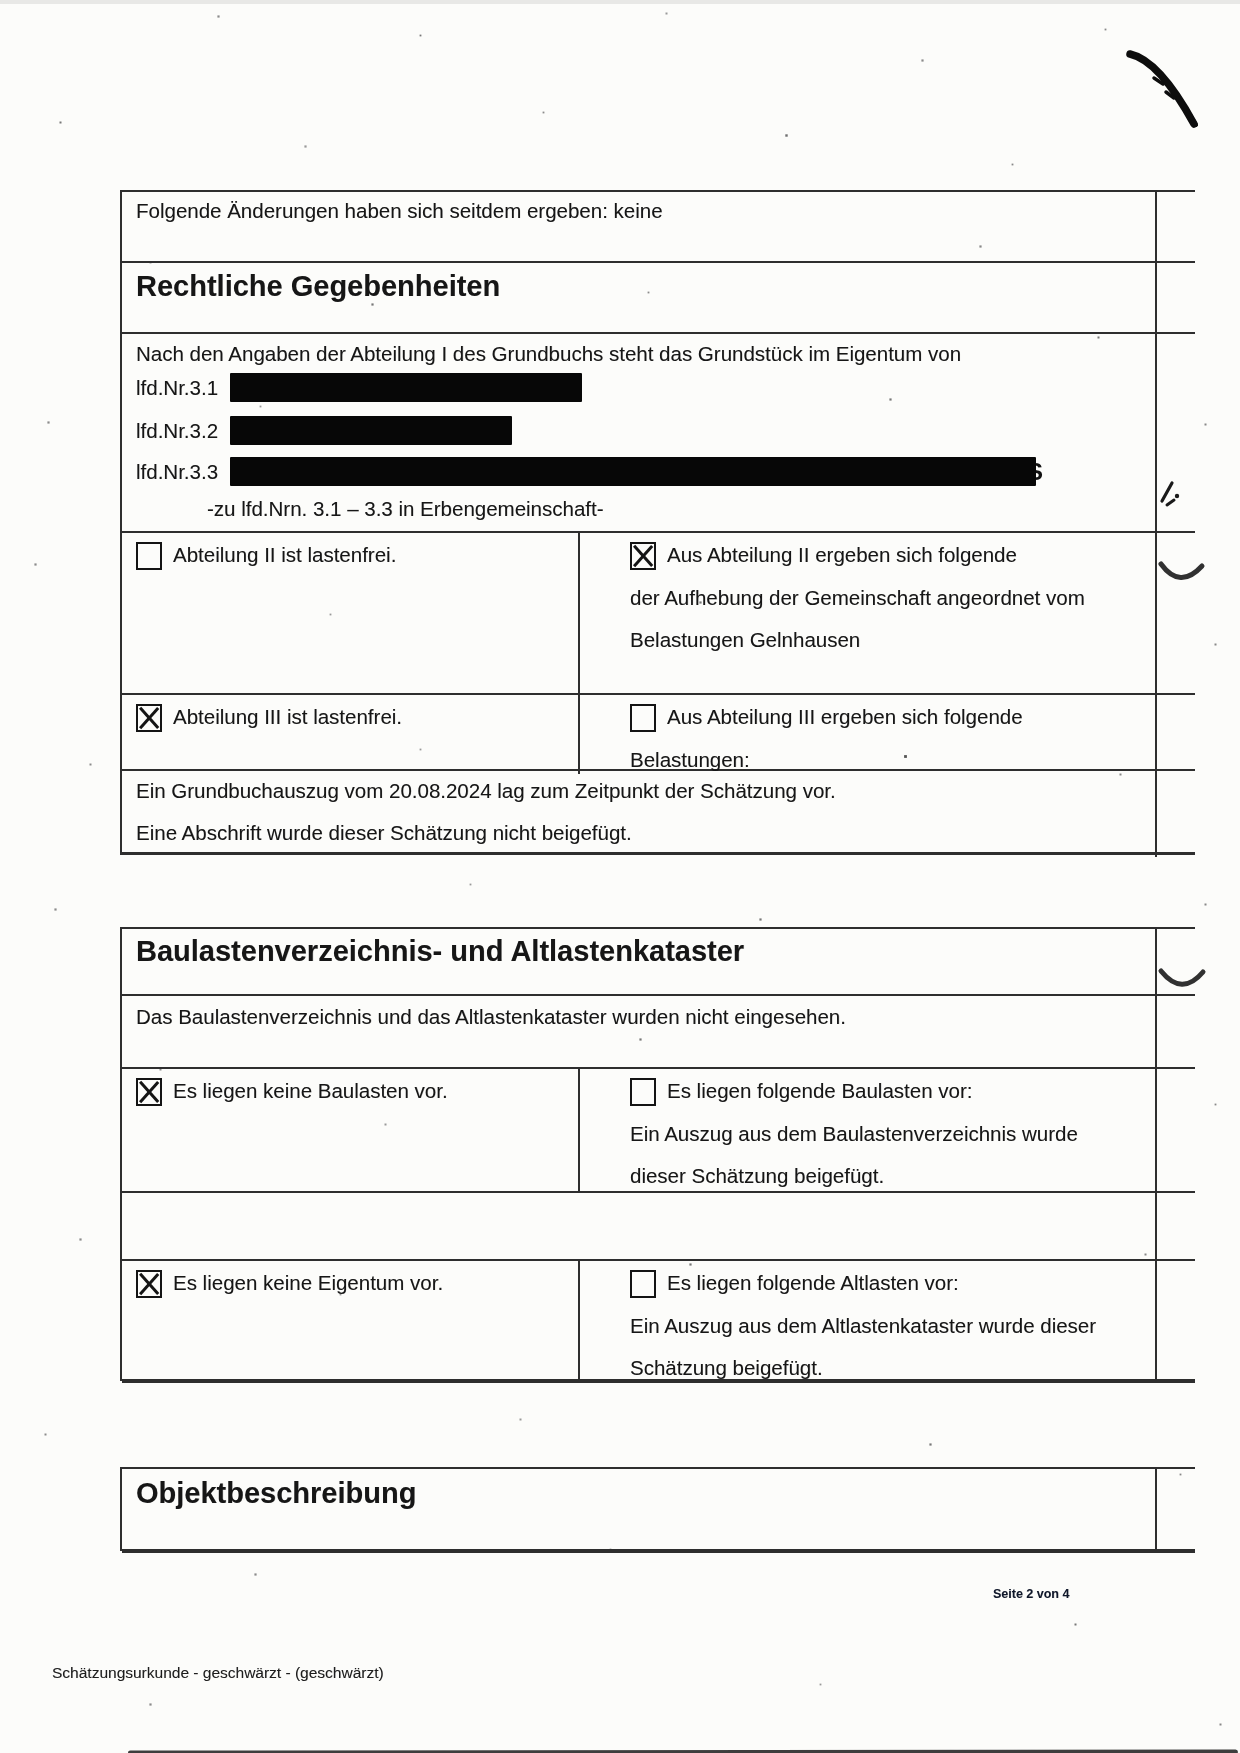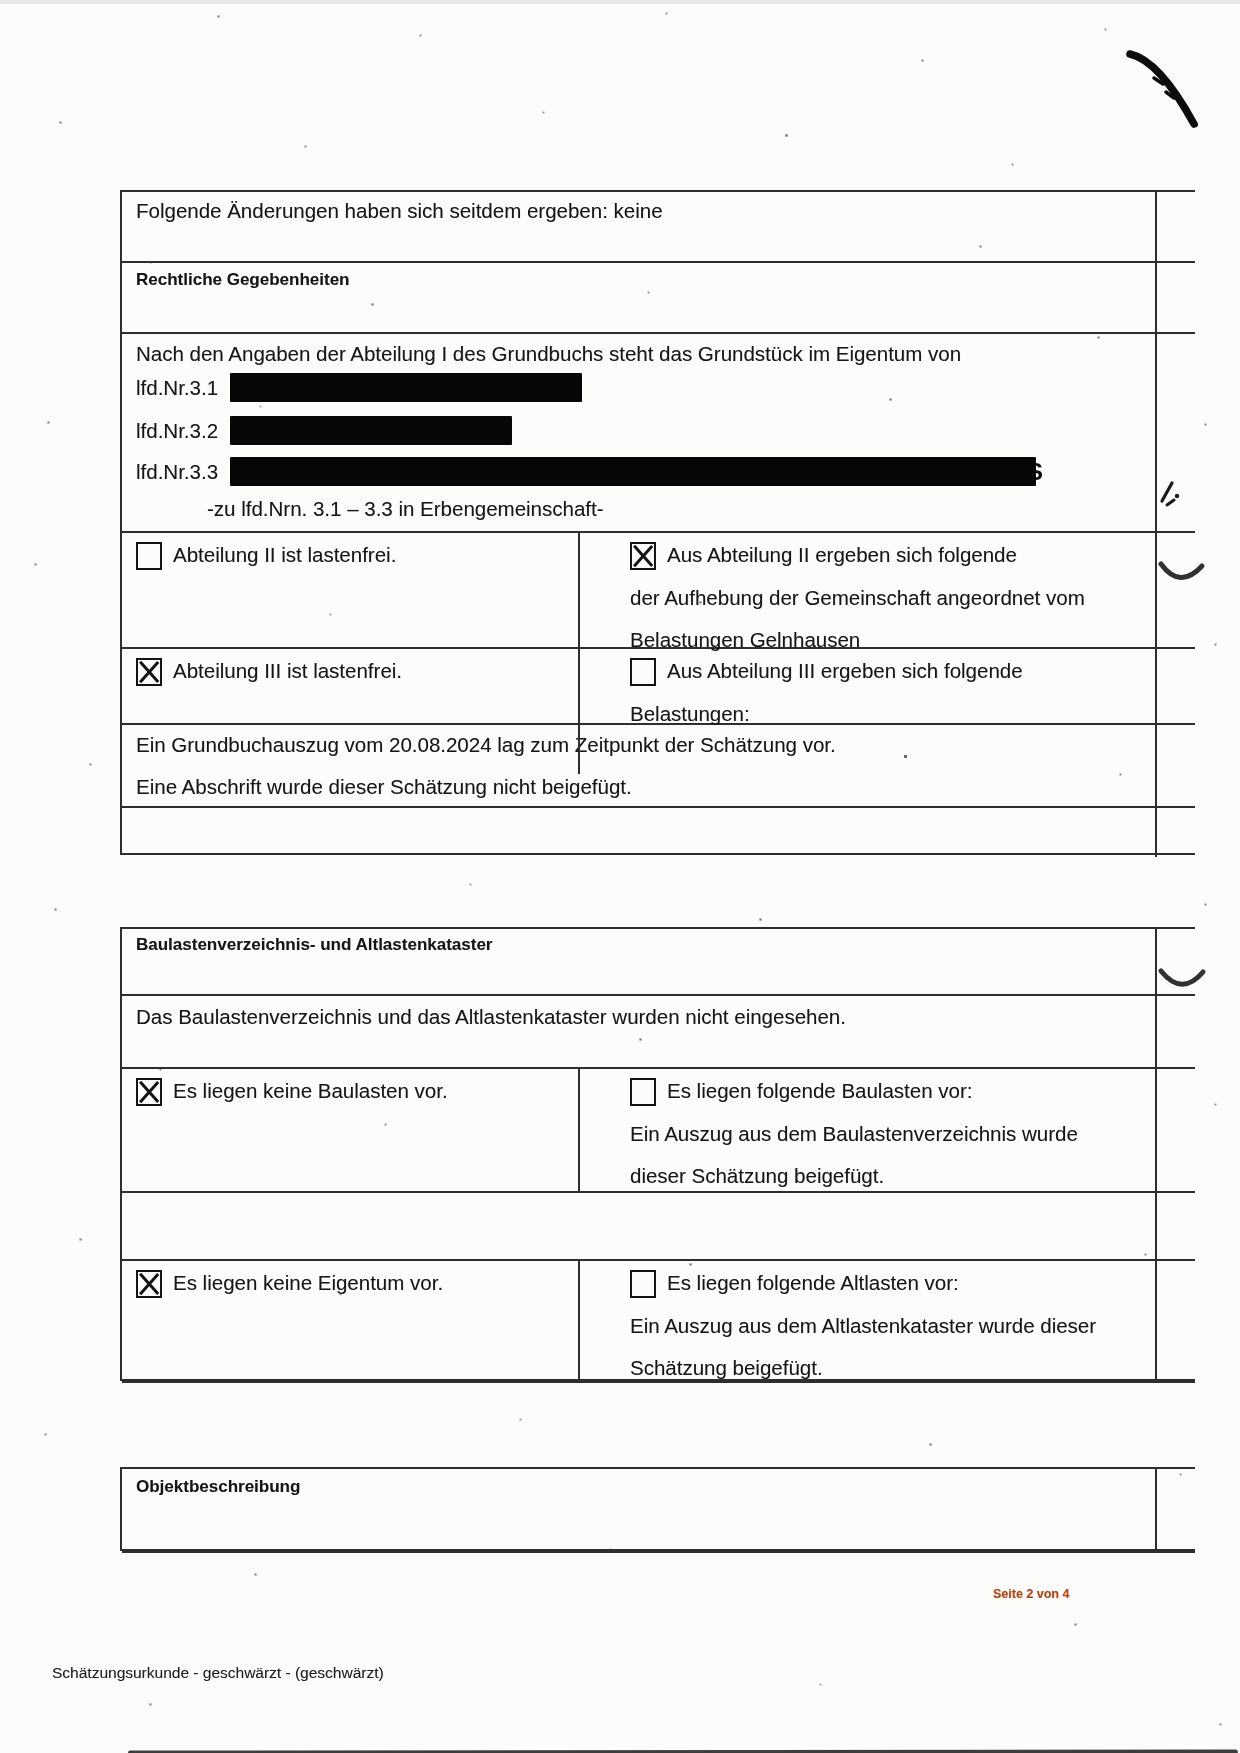--- a/index.html
+++ b/index.html
@@ -11,21 +11,21 @@
     position:relative;
     width:1240px;height:1753px;
     margin:4px auto;
     background:#fcfcfa;
     overflow:hidden;
     font-family:"Liberation Sans","DejaVu Sans",sans-serif;
     color:var(--ink);
     font-size:20.5px;
   }
   .txt{text-shadow:0.3px 0.3px 0 rgba(25,25,25,.28);}
-  .bold{font-weight:700;font-size:17px;}
+  .bold{font-weight:700;font-size:29px;}
   .abs{position:absolute;white-space:nowrap;}
 
   
   .tbl{
     position:absolute;
     border:2px solid var(--line);
     border-right:none;
     box-sizing:border-box;
   }
   .row{position:relative;border-bottom:2px solid var(--line);box-sizing:border-box;}
@@ -82,21 +82,21 @@
       420px 745px 0 .4px #999, 905px 752px 0 .9px #555, 1120px 770px 0 .5px #888,
       55px 905px 0 .6px #8b8b8b, 470px 880px 0 .4px #999, 760px 915px 0 .6px #777,
       1205px 900px 0 .5px #888, 160px 1065px 0 .5px #8b8b8b, 385px 1120px 0 .5px #999,
       640px 1035px 0 .6px #777, 1215px 1100px 0 .4px #888, 80px 1235px 0 .6px #8b8b8b,
       340px 1290px 0 .4px #999, 690px 1260px 0 .6px #777, 1145px 1250px 0 .5px #888,
       45px 1430px 0 .5px #8b8b8b, 520px 1415px 0 .5px #999, 930px 1440px 0 .6px #777,
       1180px 1470px 0 .4px #888, 255px 1570px 0 .6px #8b8b8b, 610px 1545px 0 .4px #999,
       1075px 1620px 0 .5px #777, 150px 1700px 0 .6px #8b8b8b, 820px 1680px 0 .4px #999,
       1220px 1720px 0 .5px #888;
   }
-  .pagefoot{position:absolute;left:993px;top:1583px;font-size:12.5px;font-weight:600;color:#c2410c;}
+  .pagefoot{position:absolute;left:993px;top:1583px;font-size:12.5px;font-weight:600;color:#0f172a;}
   .docfoot{position:absolute;left:52px;top:1660px;font-size:15.5px;color:#1d1d1d;}
 </style>
 </head>
 <body>
 
 <div class="page">
 
   <div class="speckles"></div>
 
   <svg class="abs" style="left:1120px;top:42px" width="90" height="86" viewBox="0 0 90 86">
@@ -144,21 +144,21 @@
 
       <div class="owner abs" style="left:14px;top:122px">
         <span class="olabel txt">lfd.Nr.3.3</span>
         <div class="bar" style="width:806px"></div>
         <span class="remnant">S</span>
       </div>
 
       <div class="txt abs" style="left:85px;top:163px">-zu lfd.Nrn. 3.1 – 3.3 in Erbengemeinschaft-</div>
     </div>
 
-    <div class="row" style="height:116px">
+    <div class="row" style="height:162px">
       <div class="cbrow abs" style="left:14px;top:8px;width:420px">
         <span class="cb"></span>
         <span class="lbl txt">Abteilung II ist lastenfrei.</span>
       </div>
       <div class="lines abs" style="left:468px;top:8px">
         <div class="cbrow">
           <span class="cb checked"></span>
           <span class="lbl txt">Aus Abteilung II ergeben sich folgende</span>
         </div>
         <div class="txt">der Aufhebung der Gemeinschaft angeordnet vom</div>

